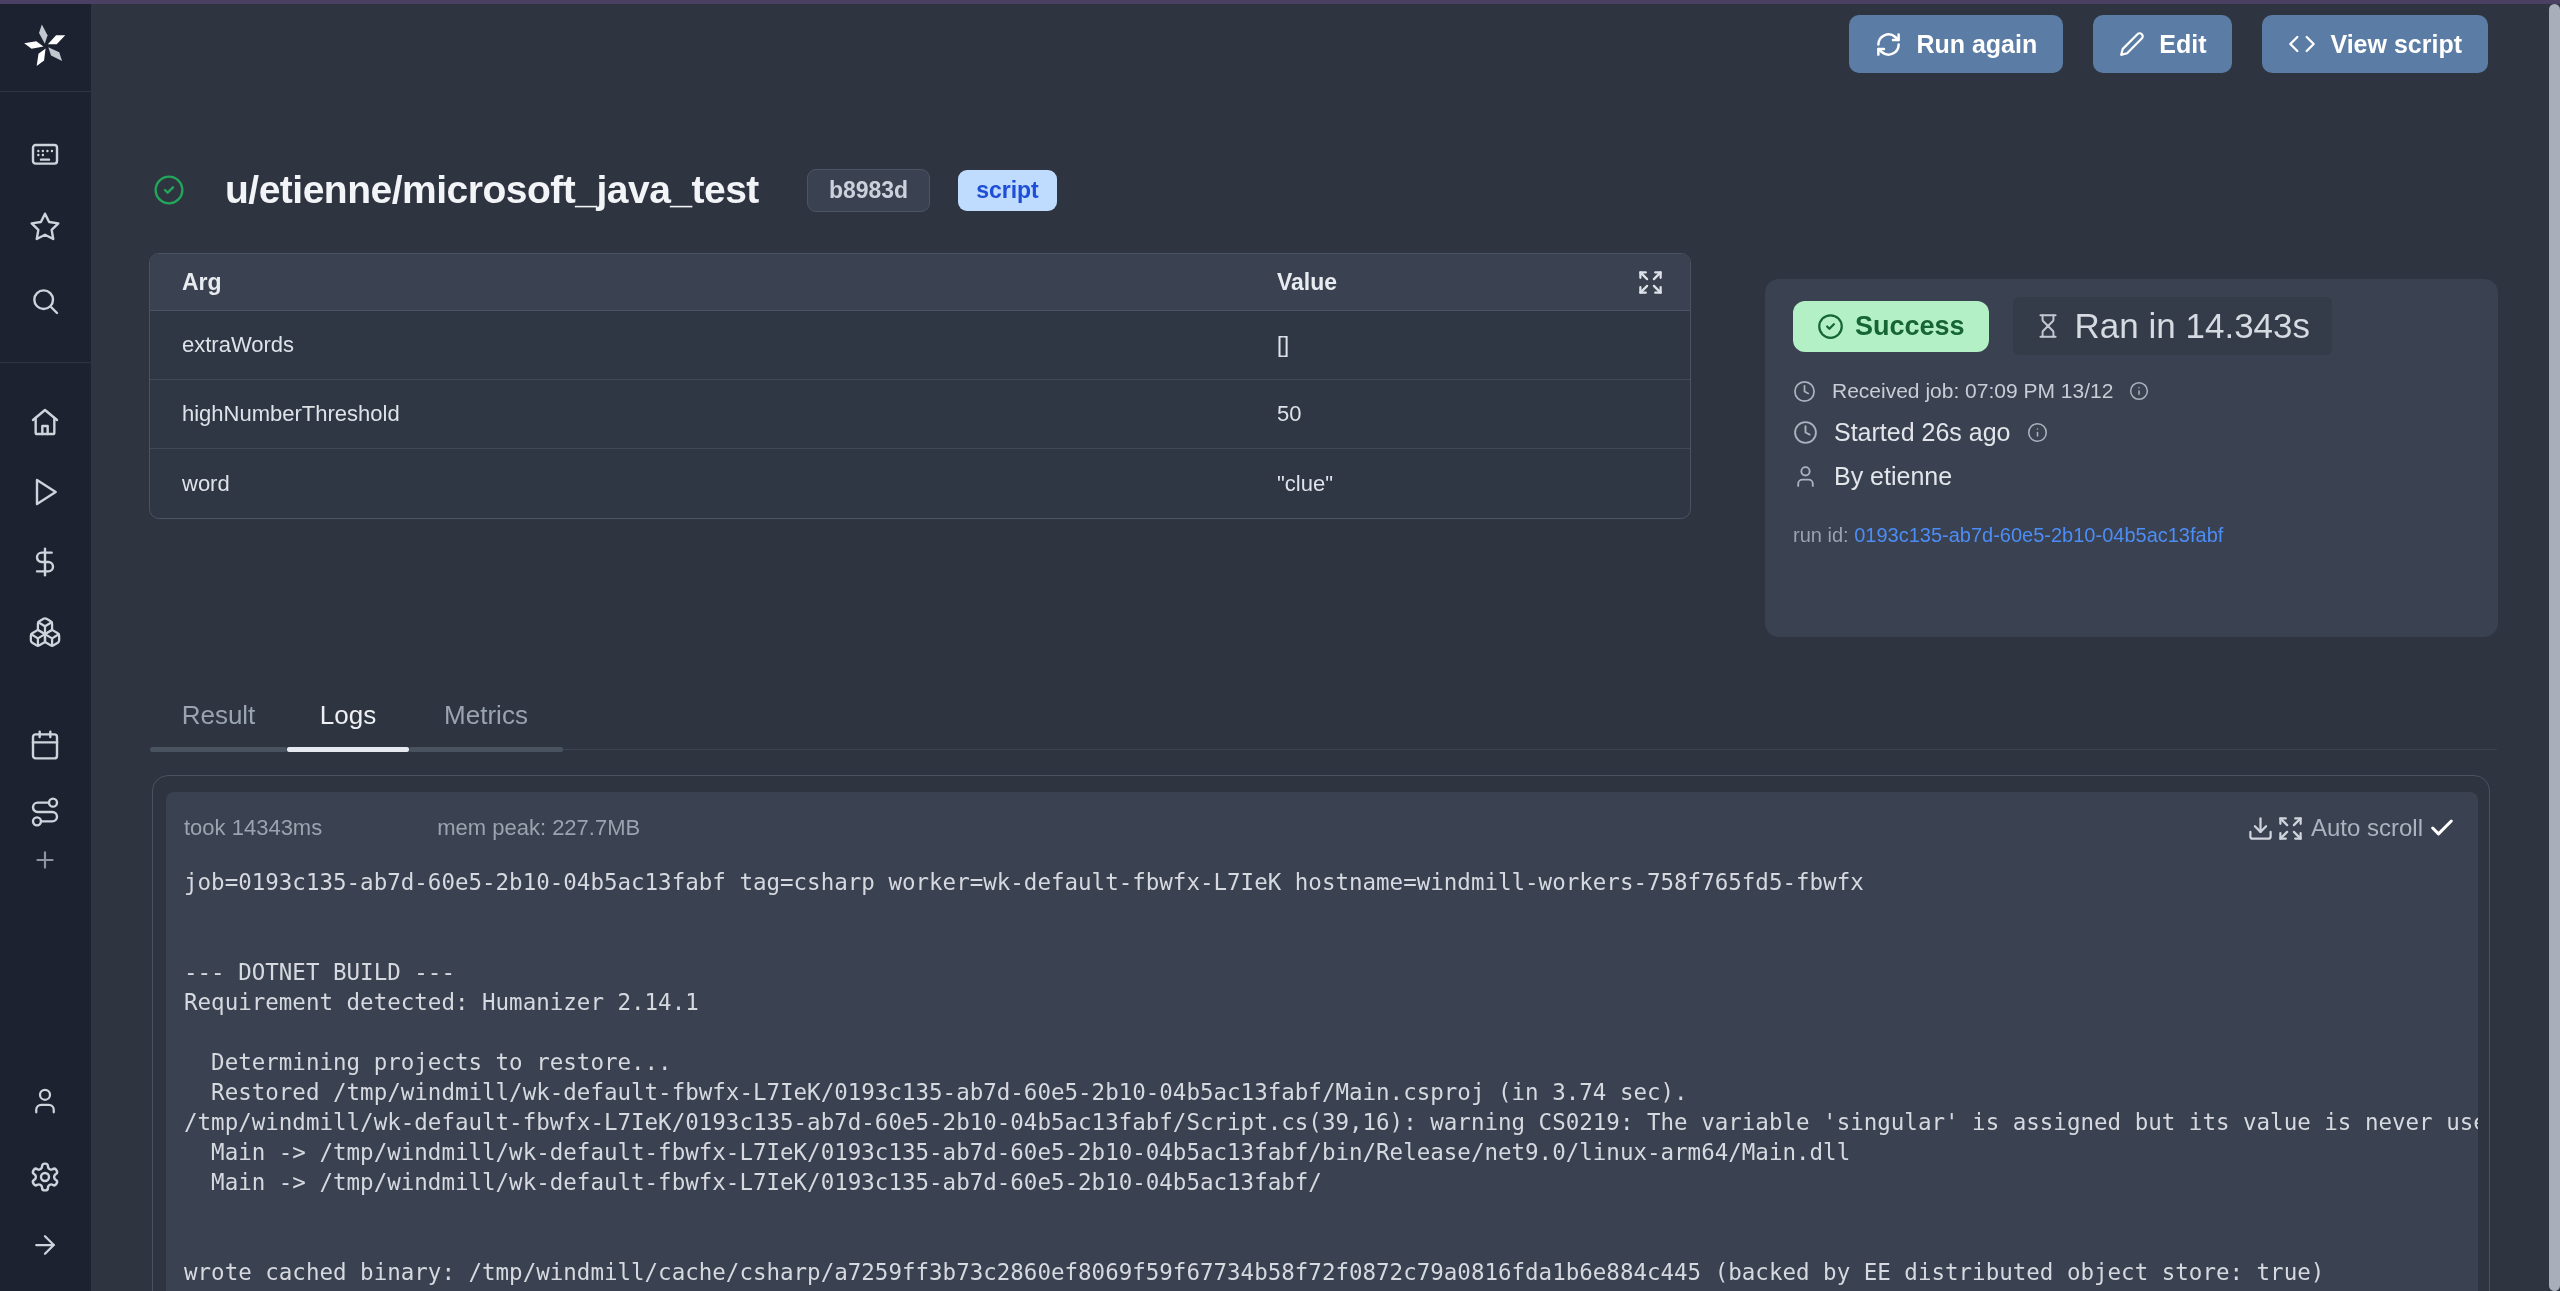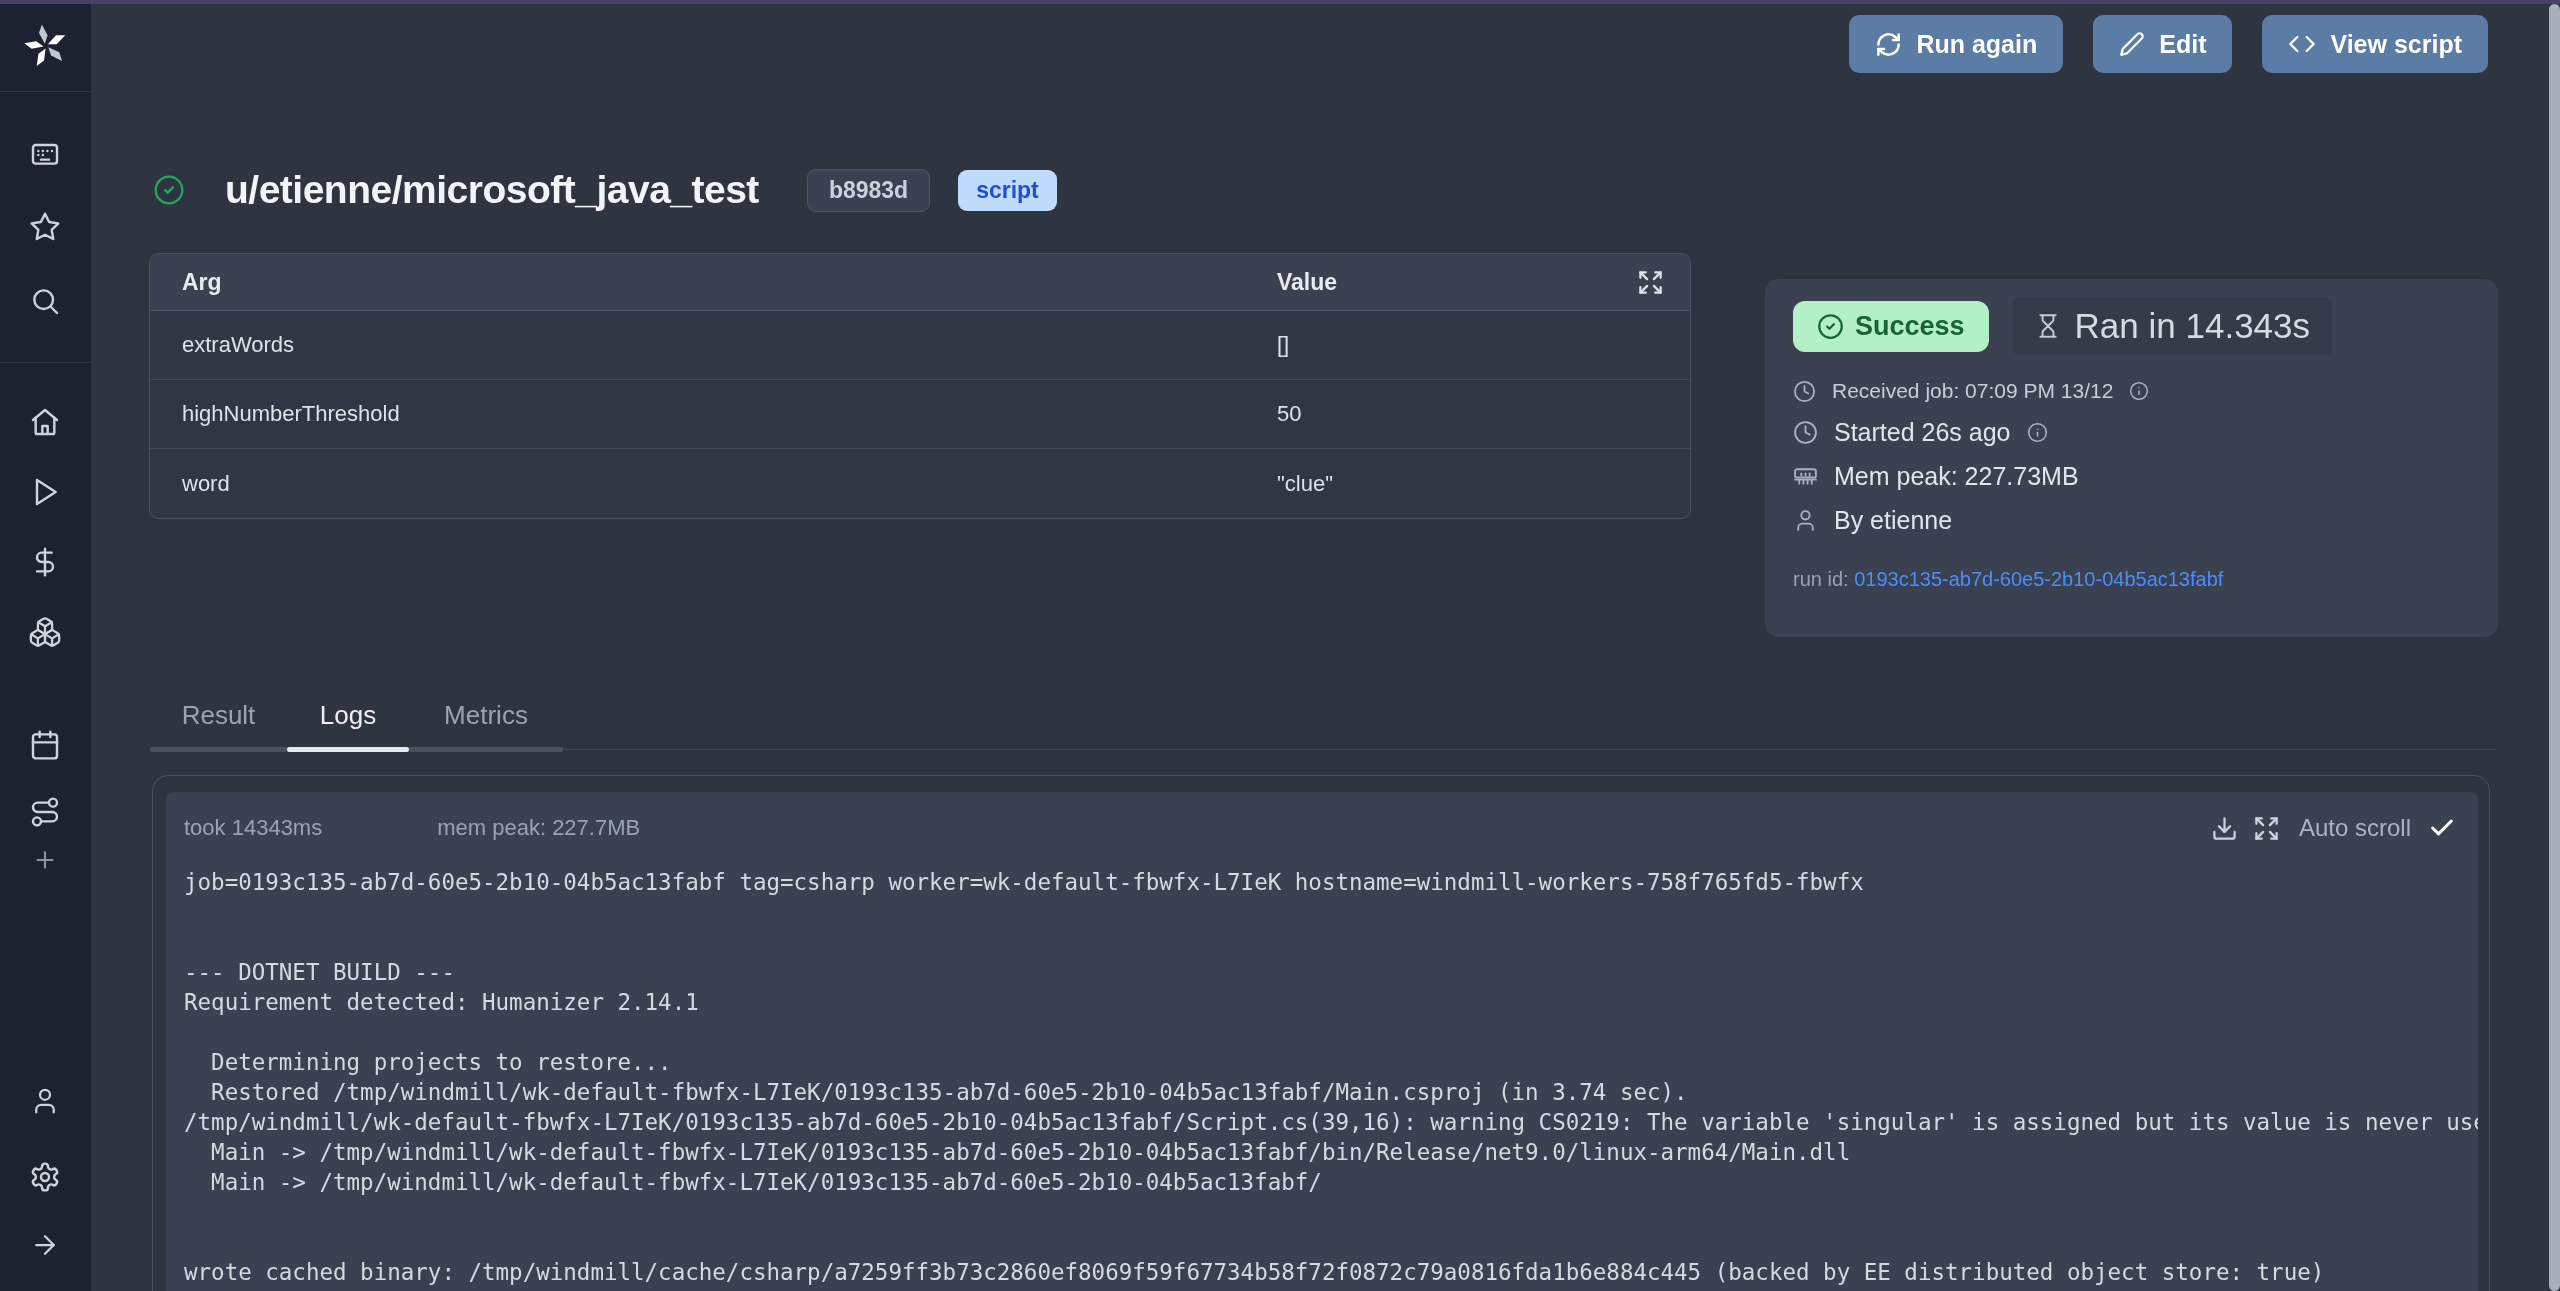--- a/index.html
+++ b/index.html
@@ -118,21 +118,21 @@
   .log-panel {
     position:absolute; left:13px; top:16px; width:2312px; height:560px;
     background:#3a4150; border-radius:8px 8px 0 0; overflow:hidden;
   }
   .log-header {
     display:flex; align-items:center; padding:22px 22px 0 18px;
     font-size:22px; color:#9aa3b0;
   }
   .log-took { }
   .log-mem { margin-left:115px; }
-  .log-header-right { margin-left:auto; display:flex; align-items:center; gap:15px;justify-content:center; }
+  .log-header-right { margin-left:auto; display:flex; align-items:center; gap:3px;justify-content:center; }
   .log-tool { width:27px; height:27px; display:flex; cursor:pointer; }
   .log-tool svg { stroke:#cfd4dc; }
   .autoscroll-label { font-size:24px; color:#aab3c0; margin-left:4px; }
   .autoscroll-check { width:28px; height:28px; display:flex; cursor:pointer; margin-left:2px; }
   .log-pre {
     margin-top:25px; padding:0 18px;
     font-family:"DejaVu Sans Mono", monospace;
     font-size:22.5px; line-height:30px; color:#d6d9df;
     white-space:pre; overflow:hidden;
   }
@@ -366,34 +366,20 @@
         <polyline points="12 6 12 12 16 14"></polyline>
     </svg>
     <span>Started 26s ago</span>
     <svg width="21" height="21" viewBox="0 0 24 24" fill="none" stroke-width="1.8" stroke-linecap="round" stroke-linejoin="round">
       <circle cx="12" cy="12" r="10"></circle>
         <path d="M12 16v-4"></path>
         <path d="M12 8h.01"></path>
     </svg>
   </div>
 
-  <div class="meta-row meta-big">
-    <svg width="25" height="25" viewBox="0 0 24 24" fill="none" stroke-width="1.8" stroke-linecap="round" stroke-linejoin="round">
-      <path d="M6 19v-3"></path>
-        <path d="M10 19v-3"></path>
-        <path d="M14 19v-3"></path>
-        <path d="M18 19v-3"></path>
-        <path d="M8 11V9"></path>
-        <path d="M16 11V9"></path>
-        <path d="M12 11V9"></path>
-        <path d="M2 15h20"></path>
-        <path d="M2 7a2 2 0 0 1 2-2h16a2 2 0 0 1 2 2v5a1 1 0 0 1-1 1H3a1 1 0 0 1-1-1Z"></path>
-    </svg>
-    <span>Mem peak: 227.73MB</span>
-  </div>
 
 
   <div class="meta-row meta-big">
     <svg width="25" height="25" viewBox="0 0 24 24" fill="none" stroke-width="1.8" stroke-linecap="round" stroke-linejoin="round">
       <path d="M19 21v-2a4 4 0 0 0-4-4H9a4 4 0 0 0-4 4v2"></path>
         <circle cx="12" cy="7" r="4"></circle>
     </svg>
     <span>By etienne</span>
   </div>
 

